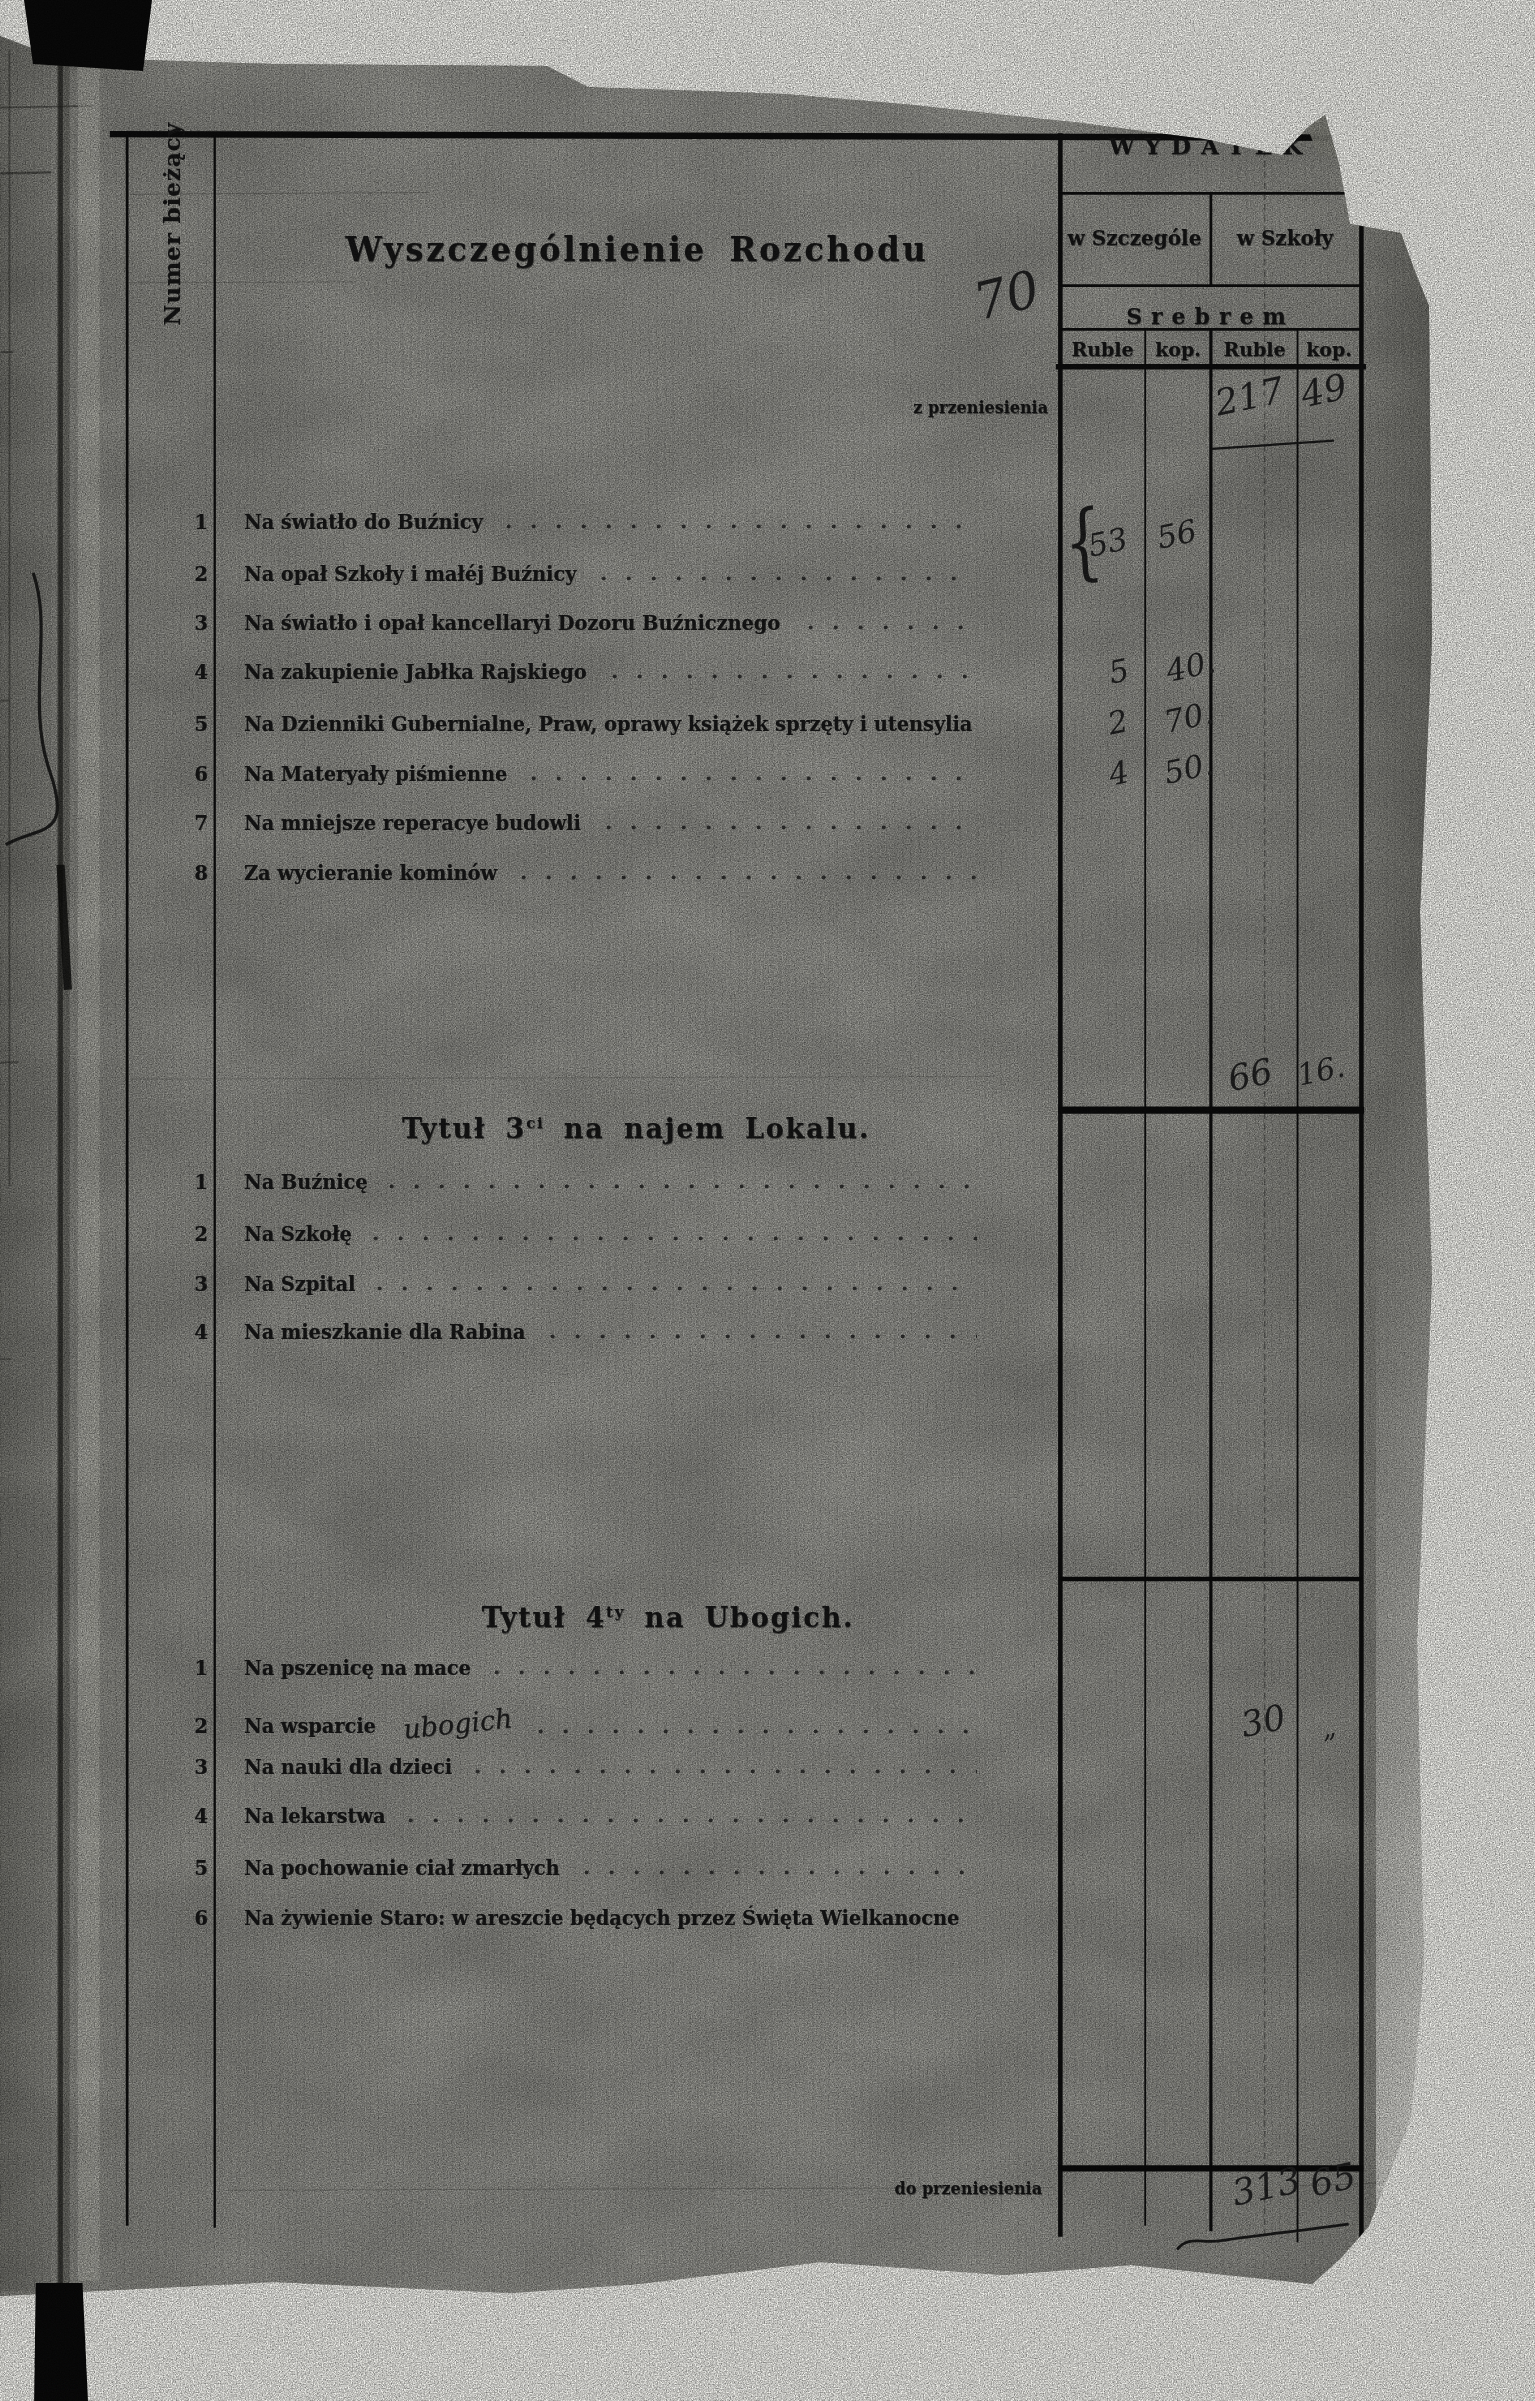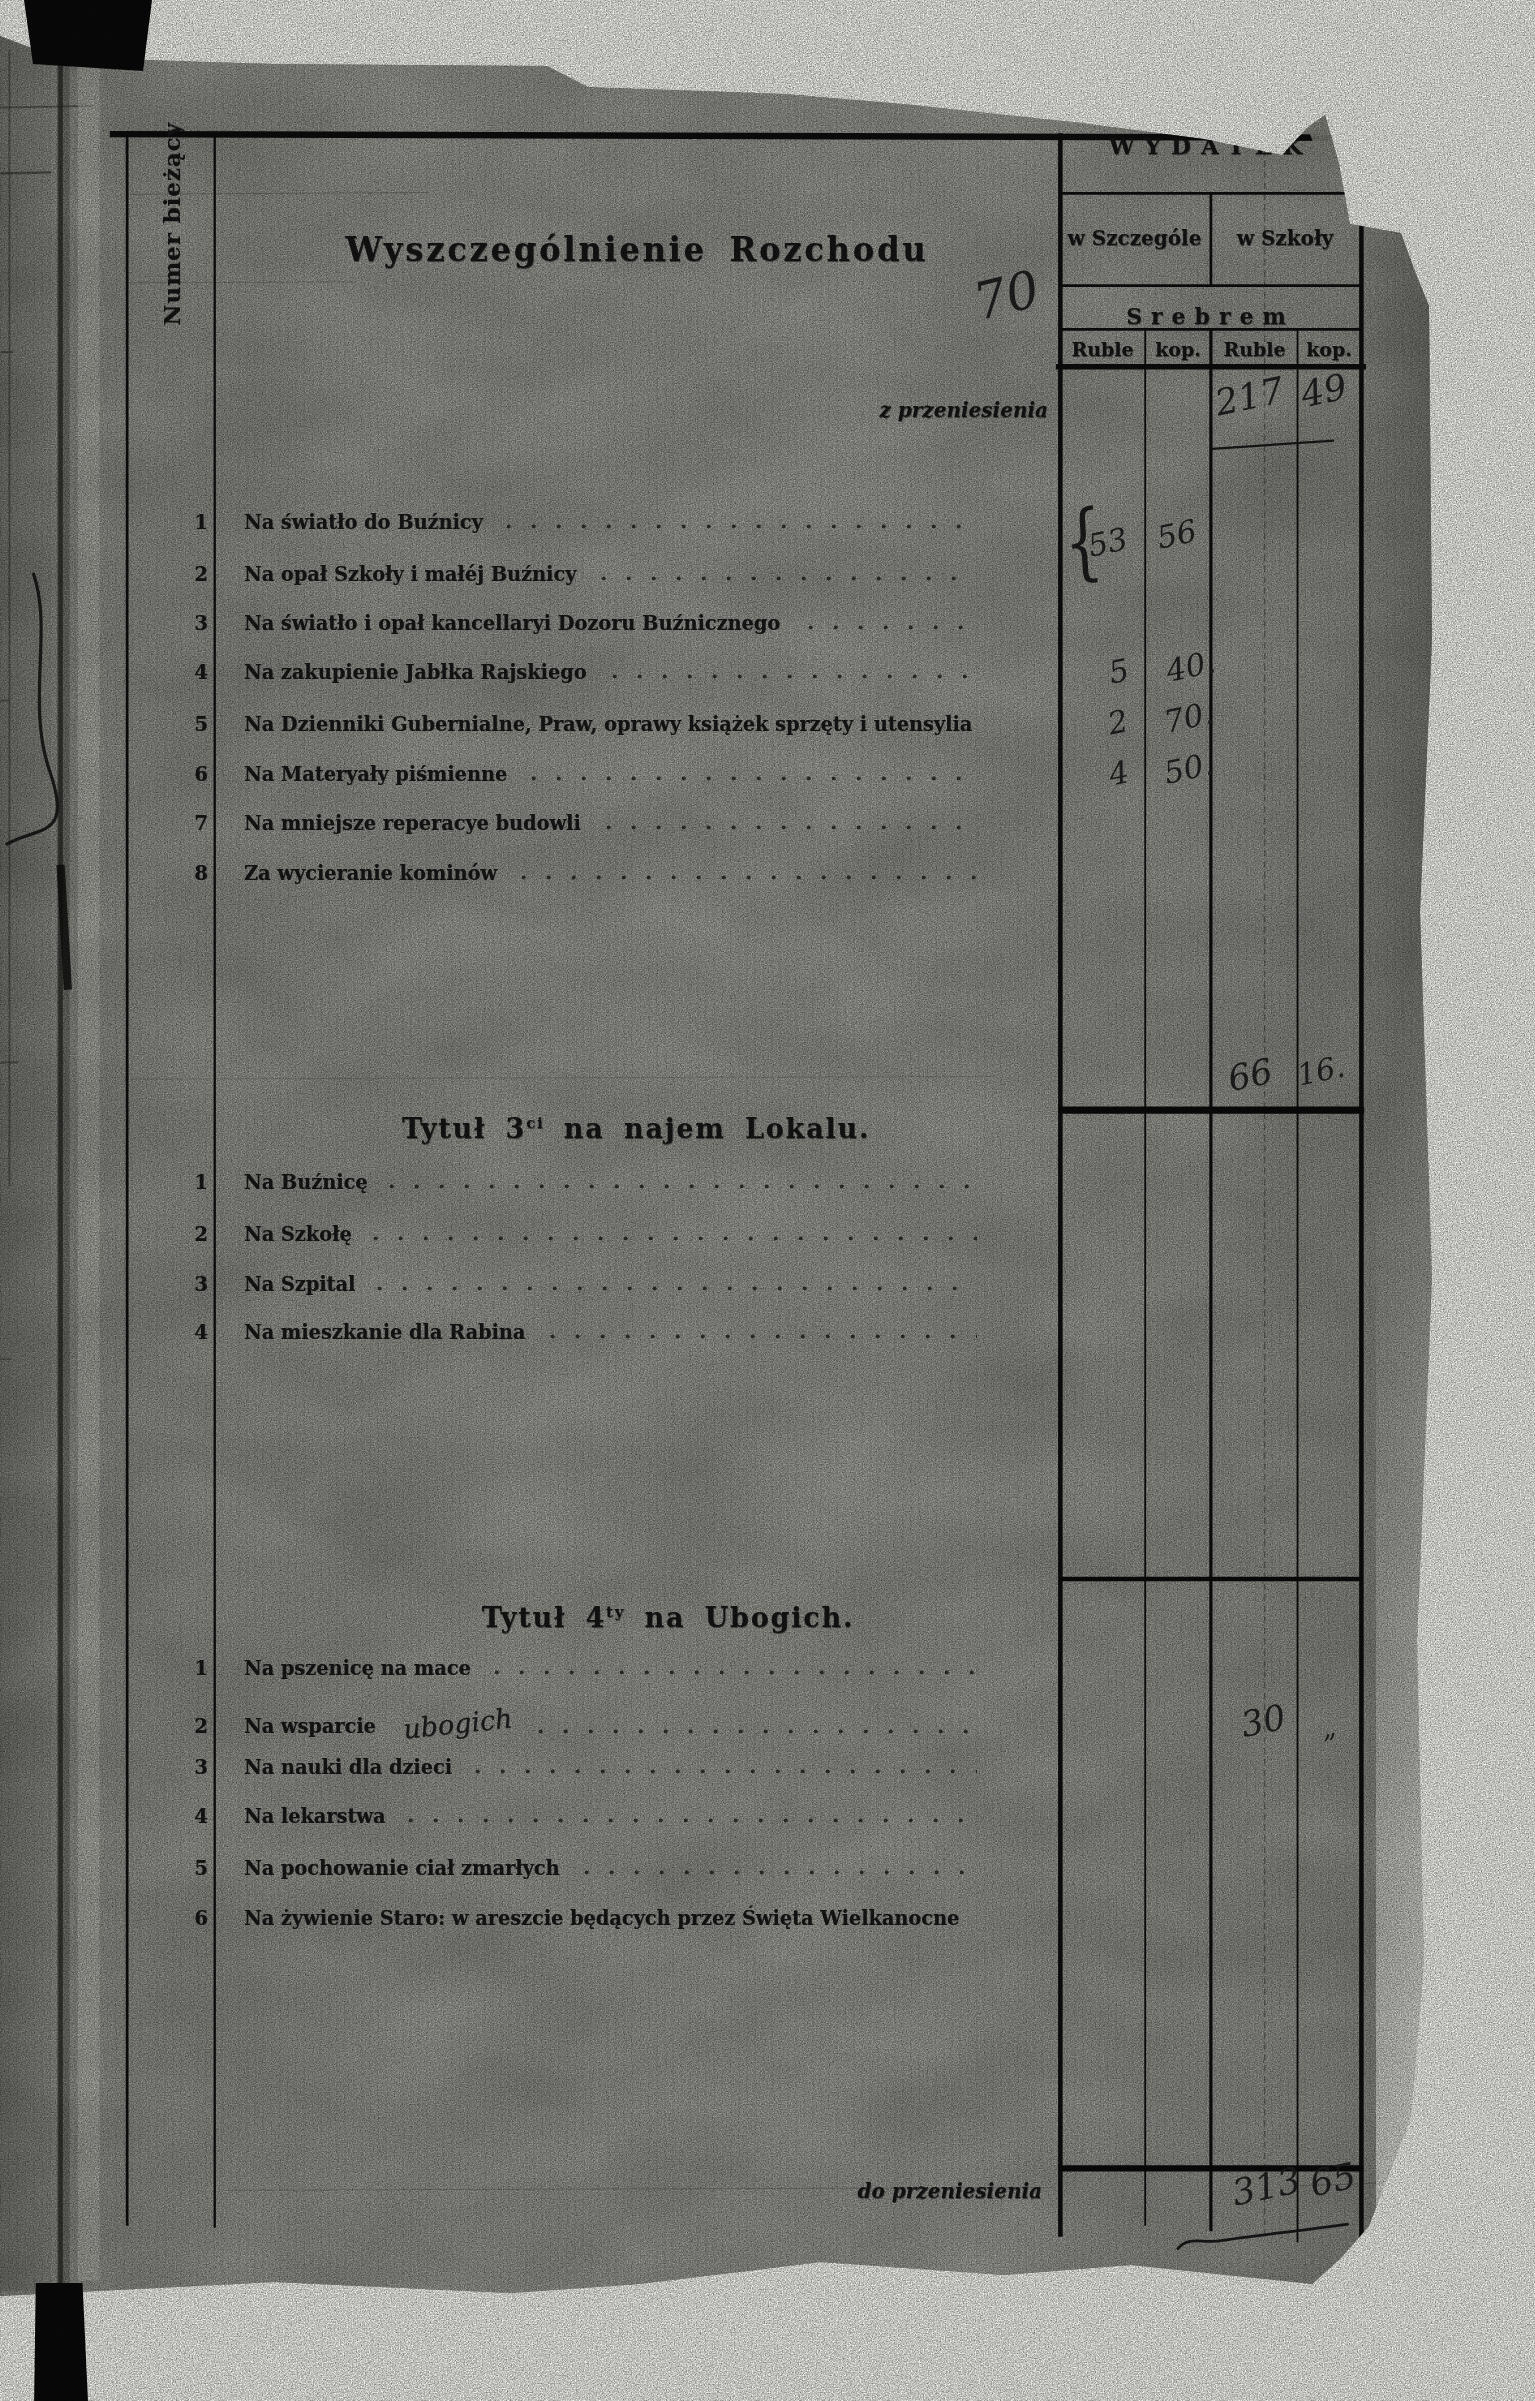--- a/index.html
+++ b/index.html
@@ -36,21 +36,21 @@
   .main-title{font-size:33px;letter-spacing:2.7px;word-spacing:9px;transform:scaleX(.98);}
   .wydatek{font-size:23px;letter-spacing:10px;}
   .subcol{font-size:20px;}
   .srebrem{font-size:22px;letter-spacing:9px;}
   .unit{font-size:19px;}
   .numer-rot{position:absolute;left:171px;top:224px;font-weight:bold;font-size:23px;
       letter-spacing:0.9px;transform:translate(-50%,-50%) rotate(-90deg);white-space:nowrap;
       color:#161616;text-shadow:0.5px 0.5px 0.7px rgba(10,10,10,.5);}
   .sec-title{font-size:27px;letter-spacing:1.8px;word-spacing:8.2px;}
   .sec-title sup{font-size:.55em;}
-  .carry{font-size:20px;font-style:italic;}
+  .carry{font-size:16px;}
   .row{position:absolute;left:137px;width:853px;display:flex;align-items:baseline;
        font-size:19.6px;font-weight:bold;color:#181818;
        text-shadow:0.4px 0.4px 0.6px rgba(10,10,10,.5);}
   .row .no{flex:0 0 71px;text-align:right;}
   .row .lbl{margin-left:36px;white-space:nowrap;transform:scaleX(.985);transform-origin:left;}
   .row .leader{flex:1 1 auto;height:7.3px;margin:0 12.8px 3.6px 20px;align-self:flex-end;
        background-image:radial-gradient(circle at 2.7px 3.6px, rgba(25,25,25,.8) 1.6px, rgba(25,25,25,0) 2.4px);
        background-size:25px 7.3px;background-repeat:repeat-x;}
   
   .hw{position:absolute;font-style:italic;font-weight:normal;color:#222;

